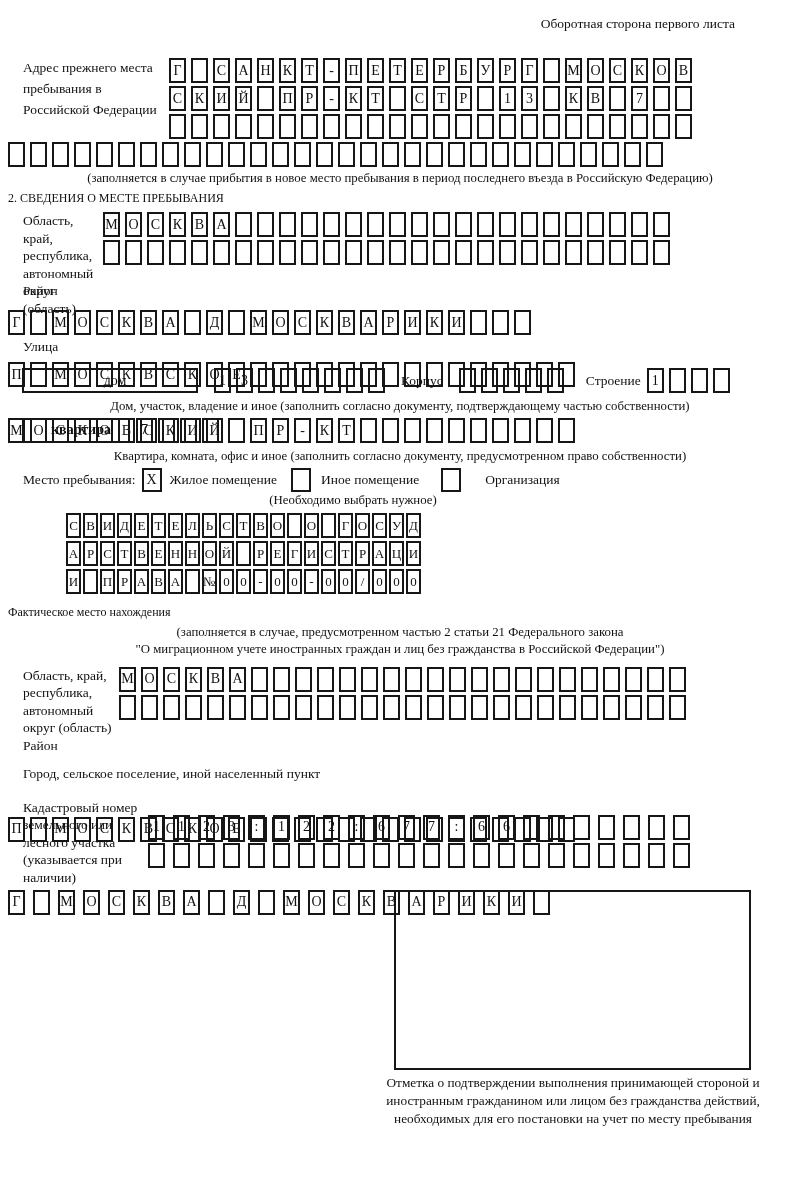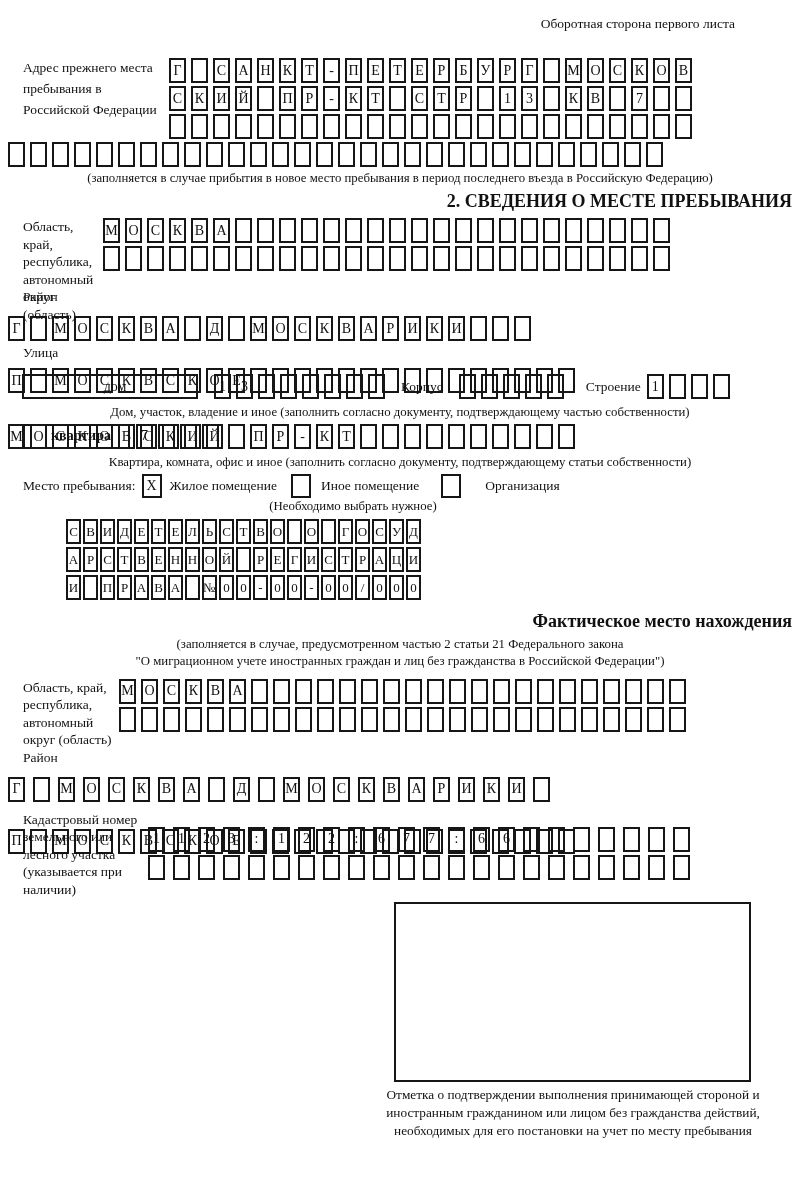--- a/index.html
+++ b/index.html
@@ -31,21 +31,21 @@
     display: flex; align-items: center; justify-content: center;
     font-size: 14px; line-height: 1;
   }
   .cellrow.tight .cell { flex: 0 0 15px; width: 15px; font-size: 13px; }
   .bigbox {
     height: 25px; border: 2px solid #161616;
     display: flex; align-items: center; justify-content: center;
     font-size: 14px;
   }
   .caption { text-align: center; font-size: 12.8px; line-height: 1.35; }
-  .h-bold { text-align: right; font-weight: bold; font-size: 18px; }
+  .h-bold { text-align: left; font-weight: normal; font-size: 12px; }
   .inline-lbl { font-size: 13.5px; line-height: 25px; white-space: nowrap; }
   .checkbox {
     flex: 0 0 20px; width: 20px; height: 24px;
     border: 2px solid #161616;
     display: flex; align-items: center; justify-content: center;
     font-size: 14px;
   }
   .mt26 { margin-top: 26px; }
   .mt8 { margin-top: 8px; }
   .mt6 { margin-top: 6px; }
@@ -374,21 +374,21 @@
 
 <div class="frow mt2" style="margin-left:14px;">
   <div class="bigbox gapR6" style="width:108px;font-weight:bold;">квартира</div>
   <div class="cellrow">
       <div class="cell">7</div>
       <div class="cell"></div>
       <div class="cell"></div>
       <div class="cell"></div>
     </div>
 </div>
-<div class="caption mt2">Квартира, комната, офис и иное (заполнить согласно документу, подтверждающему статьи собственности)</div>
+<div class="caption mt2">Квартира, комната, офис и иное (заполнить согласно документу, предусмотренном право собственности)</div>
 
 <div class="frow mt3">
   <span class="label" style="line-height:24px;">Место пребывания:</span>
   <div class="checkbox gapL6">X</div>
   <span class="label" style="line-height:24px; margin-left:8px;">Жилое помещение</span>
   <div class="checkbox" style="margin-left:14px;"></div>
   <span class="label" style="line-height:24px; margin-left:10px;">Иное помещение</span>
   <div class="checkbox" style="margin-left:22px;"></div>
   <span class="label" style="line-height:24px; margin-left:24px;">Организация</span>
 </div>
@@ -560,20 +560,21 @@
       <div class="cell"></div>
       <div class="cell"></div>
       <div class="cell"></div>
       <div class="cell"></div>
       <div class="cell"></div>
       <div class="cell"></div>
     </div>
 </div>
 
 <div class="frow fixed28">
+  <div class="label w125">Город, сельское поселение, иной населенный пункт</div>
   <div class="cellrow wide">
       <div class="cell">Г</div>
       <div class="cell"></div>
       <div class="cell">М</div>
       <div class="cell">О</div>
       <div class="cell">С</div>
       <div class="cell">К</div>
       <div class="cell">В</div>
       <div class="cell">А</div>
       <div class="cell"></div>

